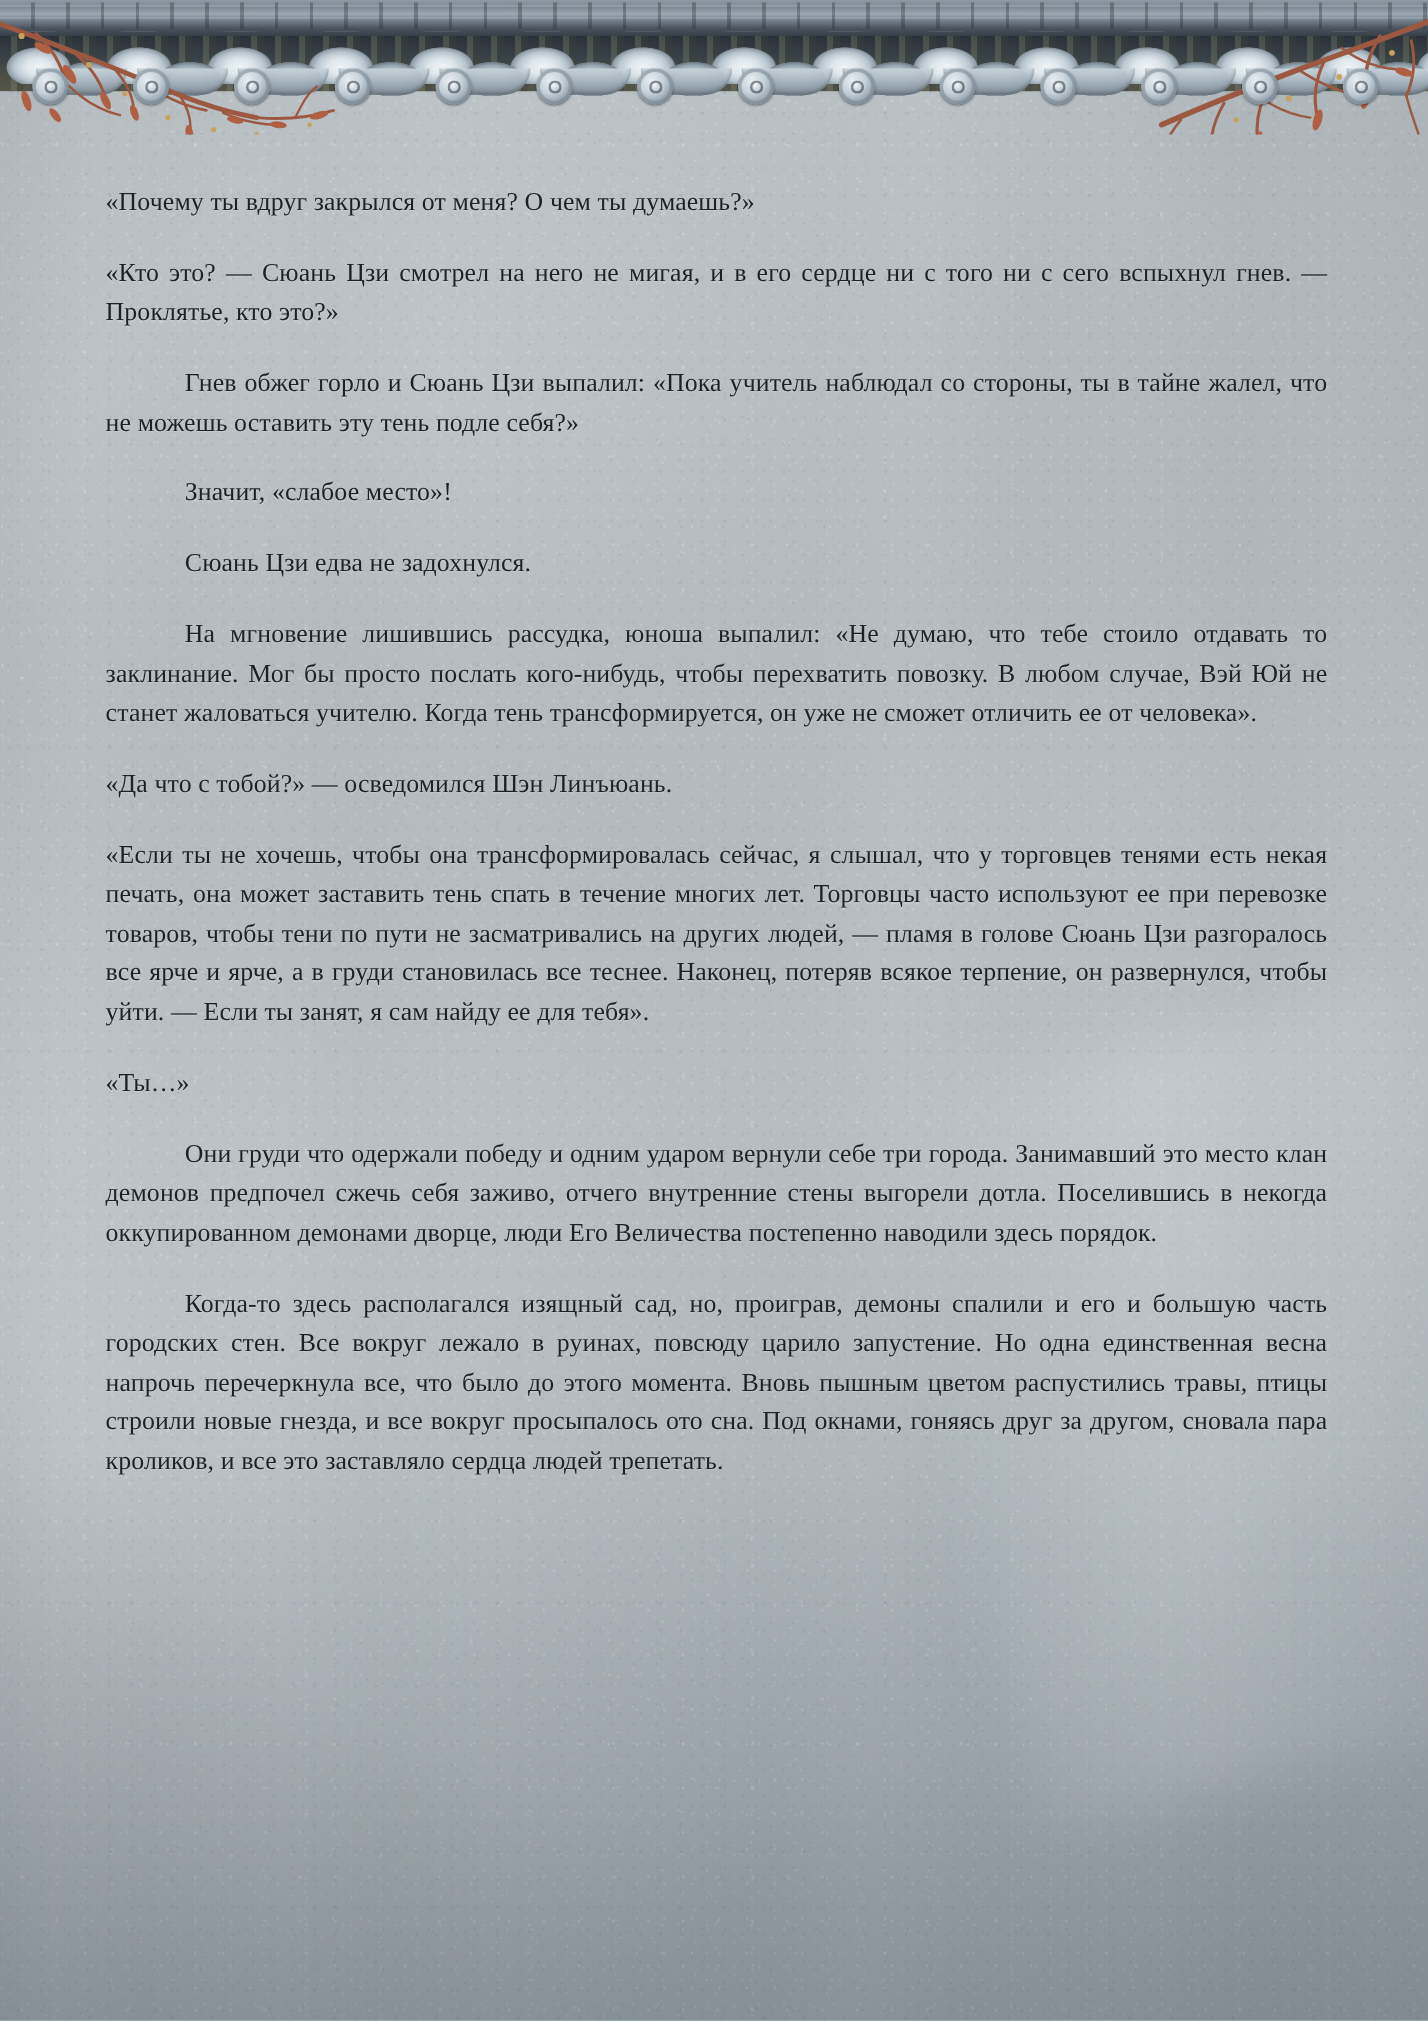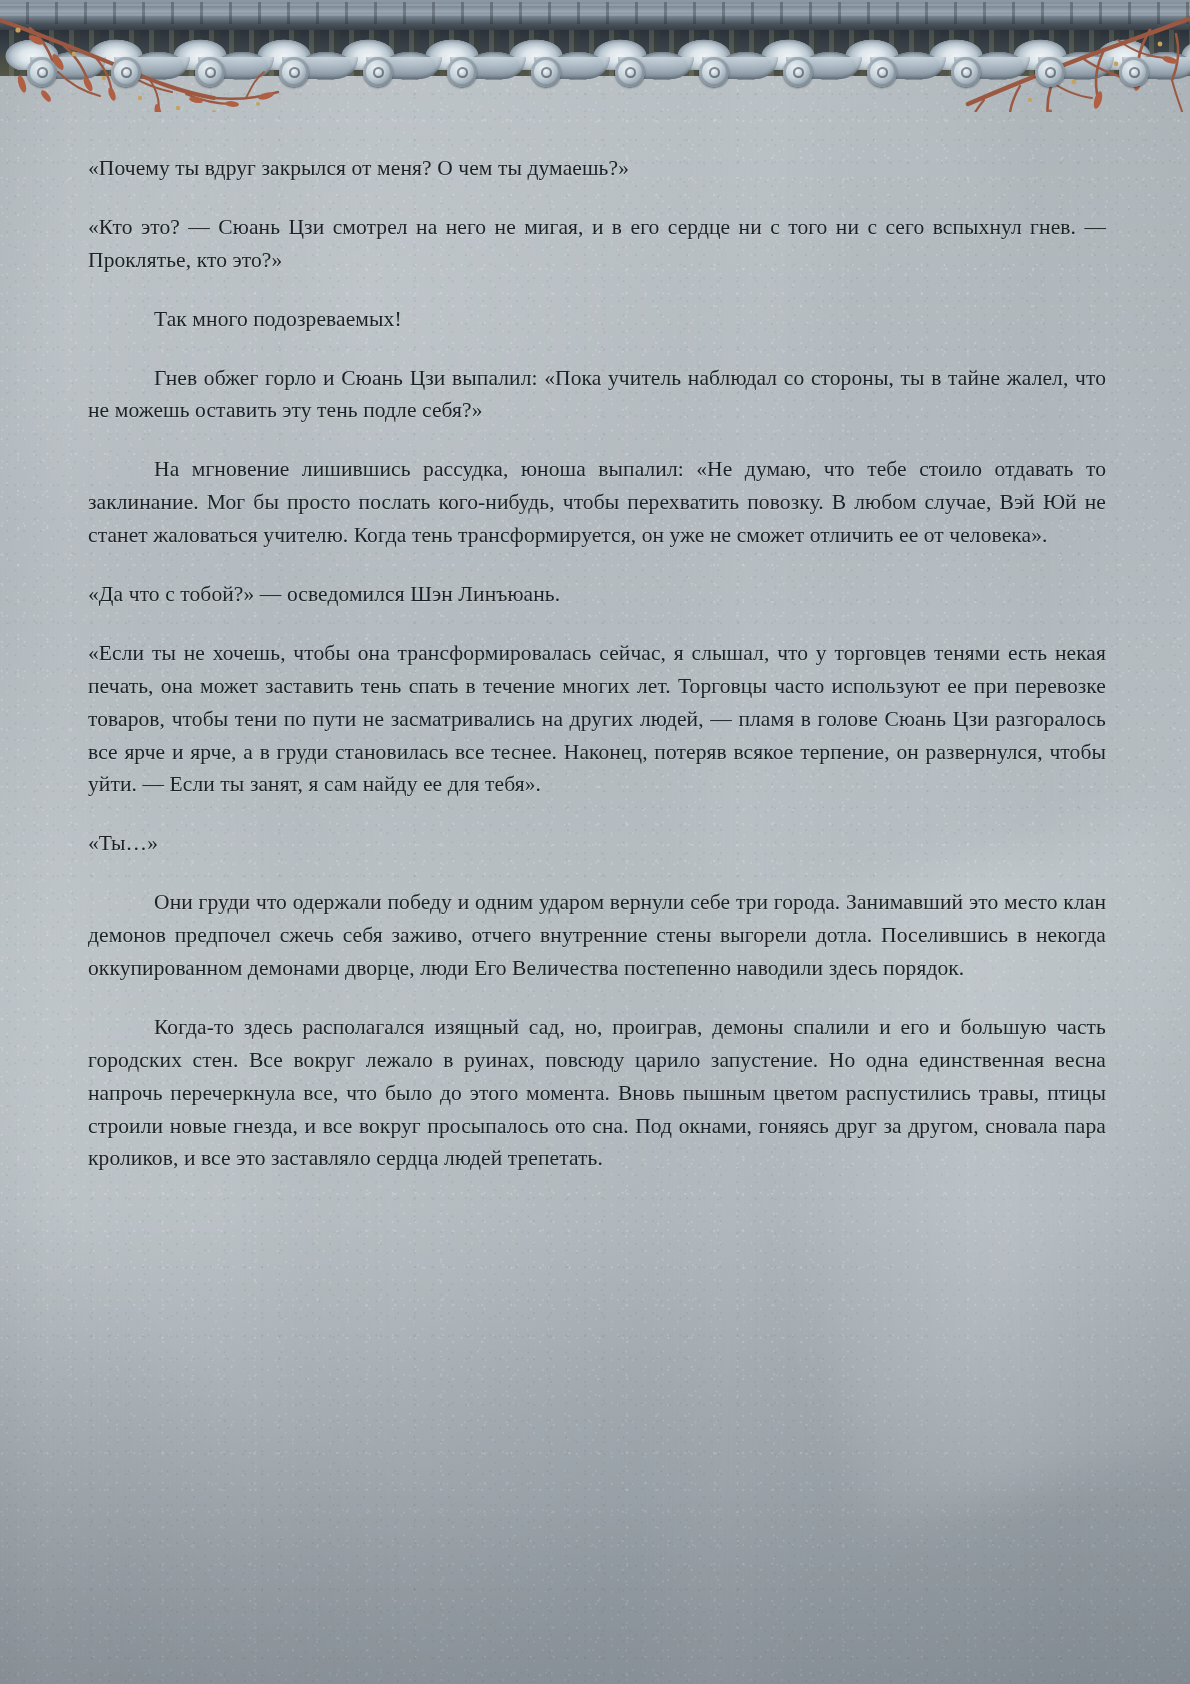--- a/index.html
+++ b/index.html
@@ -381,22 +381,23 @@
         <circle cx="1030" cy="100" r="2.2"></circle>
         <circle cx="992" cy="116" r="2.2"></circle>
         <circle cx="1186" cy="150" r="2.2"></circle>
       </g>
     </svg>
   </div>
 
   <div class="text-body">
     <p class="para">«Почему ты вдруг закрылся от меня? О чем ты думаешь?»</p>
     <p class="para">«Кто это? — Сюань Цзи смотрел на него не мигая, и в его сердце ни с того ни с сего вспыхнул гнев. — Проклятье, кто это?»</p>
-    <p class="para indent">Так много подозреваемых!</p>
     <p class="para indent">Гнев обжег горло и Сюань Цзи выпалил: «Пока учитель наблюдал со стороны, ты в тайне жалел, что не можешь оставить эту тень подле себя?»</p>
+    <p class="para indent">Значит, «слабое место»!</p>
+    <p class="para indent">Сюань Цзи едва не задохнулся.</p>
     <p class="para indent">На мгновение лишившись рассудка, юноша выпалил: «Не думаю, что тебе стоило отдавать то заклинание. Мог бы просто послать кого-нибудь, чтобы перехватить повозку. В любом случае, Вэй Юй не станет жаловаться учителю. Когда тень трансформируется, он уже не сможет отличить ее от человека».</p>
     <p class="para">«Да что с тобой?» — осведомился Шэн Линъюань.</p>
     <p class="para">«Если ты не хочешь, чтобы она трансформировалась сейчас, я слышал, что у торговцев тенями есть некая печать, она может заставить тень спать в течение многих лет. Торговцы часто используют ее при перевозке товаров, чтобы тени по пути не засматривались на других людей, — пламя в голове Сюань Цзи разгоралось все ярче и ярче, а в груди становилась все теснее. Наконец, потеряв всякое терпение, он развернулся, чтобы уйти. — Если ты занят, я сам найду ее для тебя».</p>
     <p class="para">«Ты…»</p>
     <p class="para indent">Они груди что одержали победу и одним ударом вернули себе три города. Занимавший это место клан демонов предпочел сжечь себя заживо, отчего внутренние стены выгорели дотла. Поселившись в некогда оккупированном демонами дворце, люди Его Величества постепенно наводили здесь порядок.</p>
     <p class="para indent">Когда-то здесь располагался изящный сад, но, проиграв, демоны спалили и его и большую часть городских стен. Все вокруг лежало в руинах, повсюду царило запустение. Но одна единственная весна напрочь перечеркнула все, что было до этого момента. Вновь пышным цветом распустились травы, птицы строили новые гнезда, и все вокруг просыпалось ото сна. Под окнами, гоняясь друг за другом, сновала пара кроликов, и все это заставляло сердца людей трепетать.</p>
   </div>
 
 </div>
 

